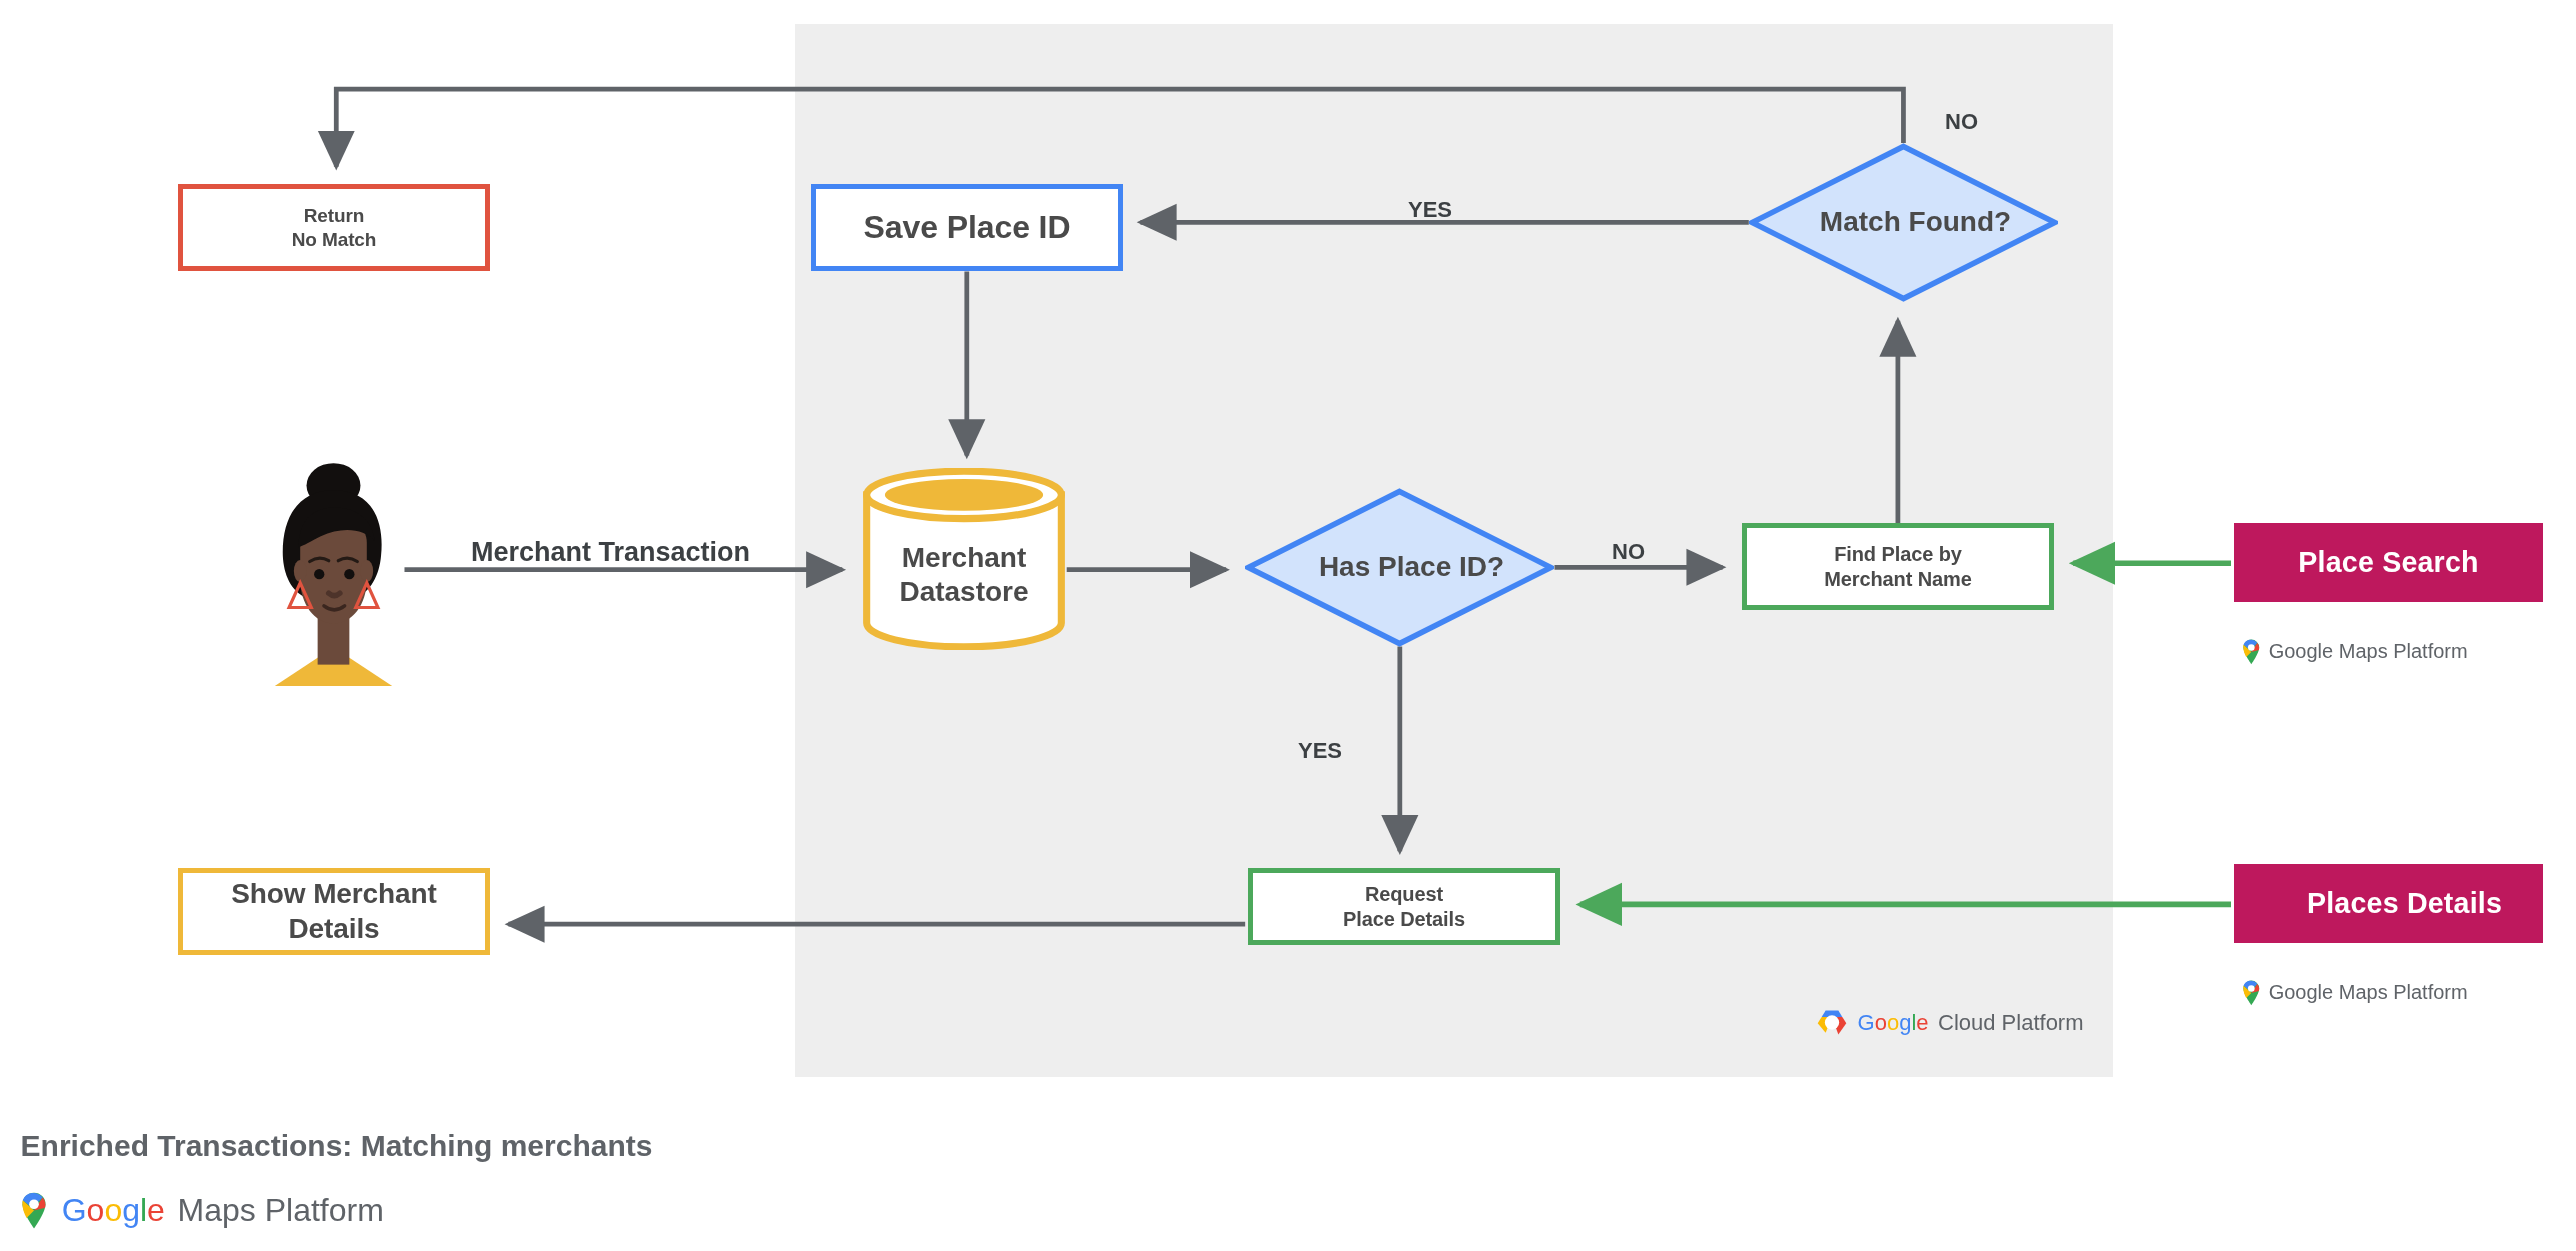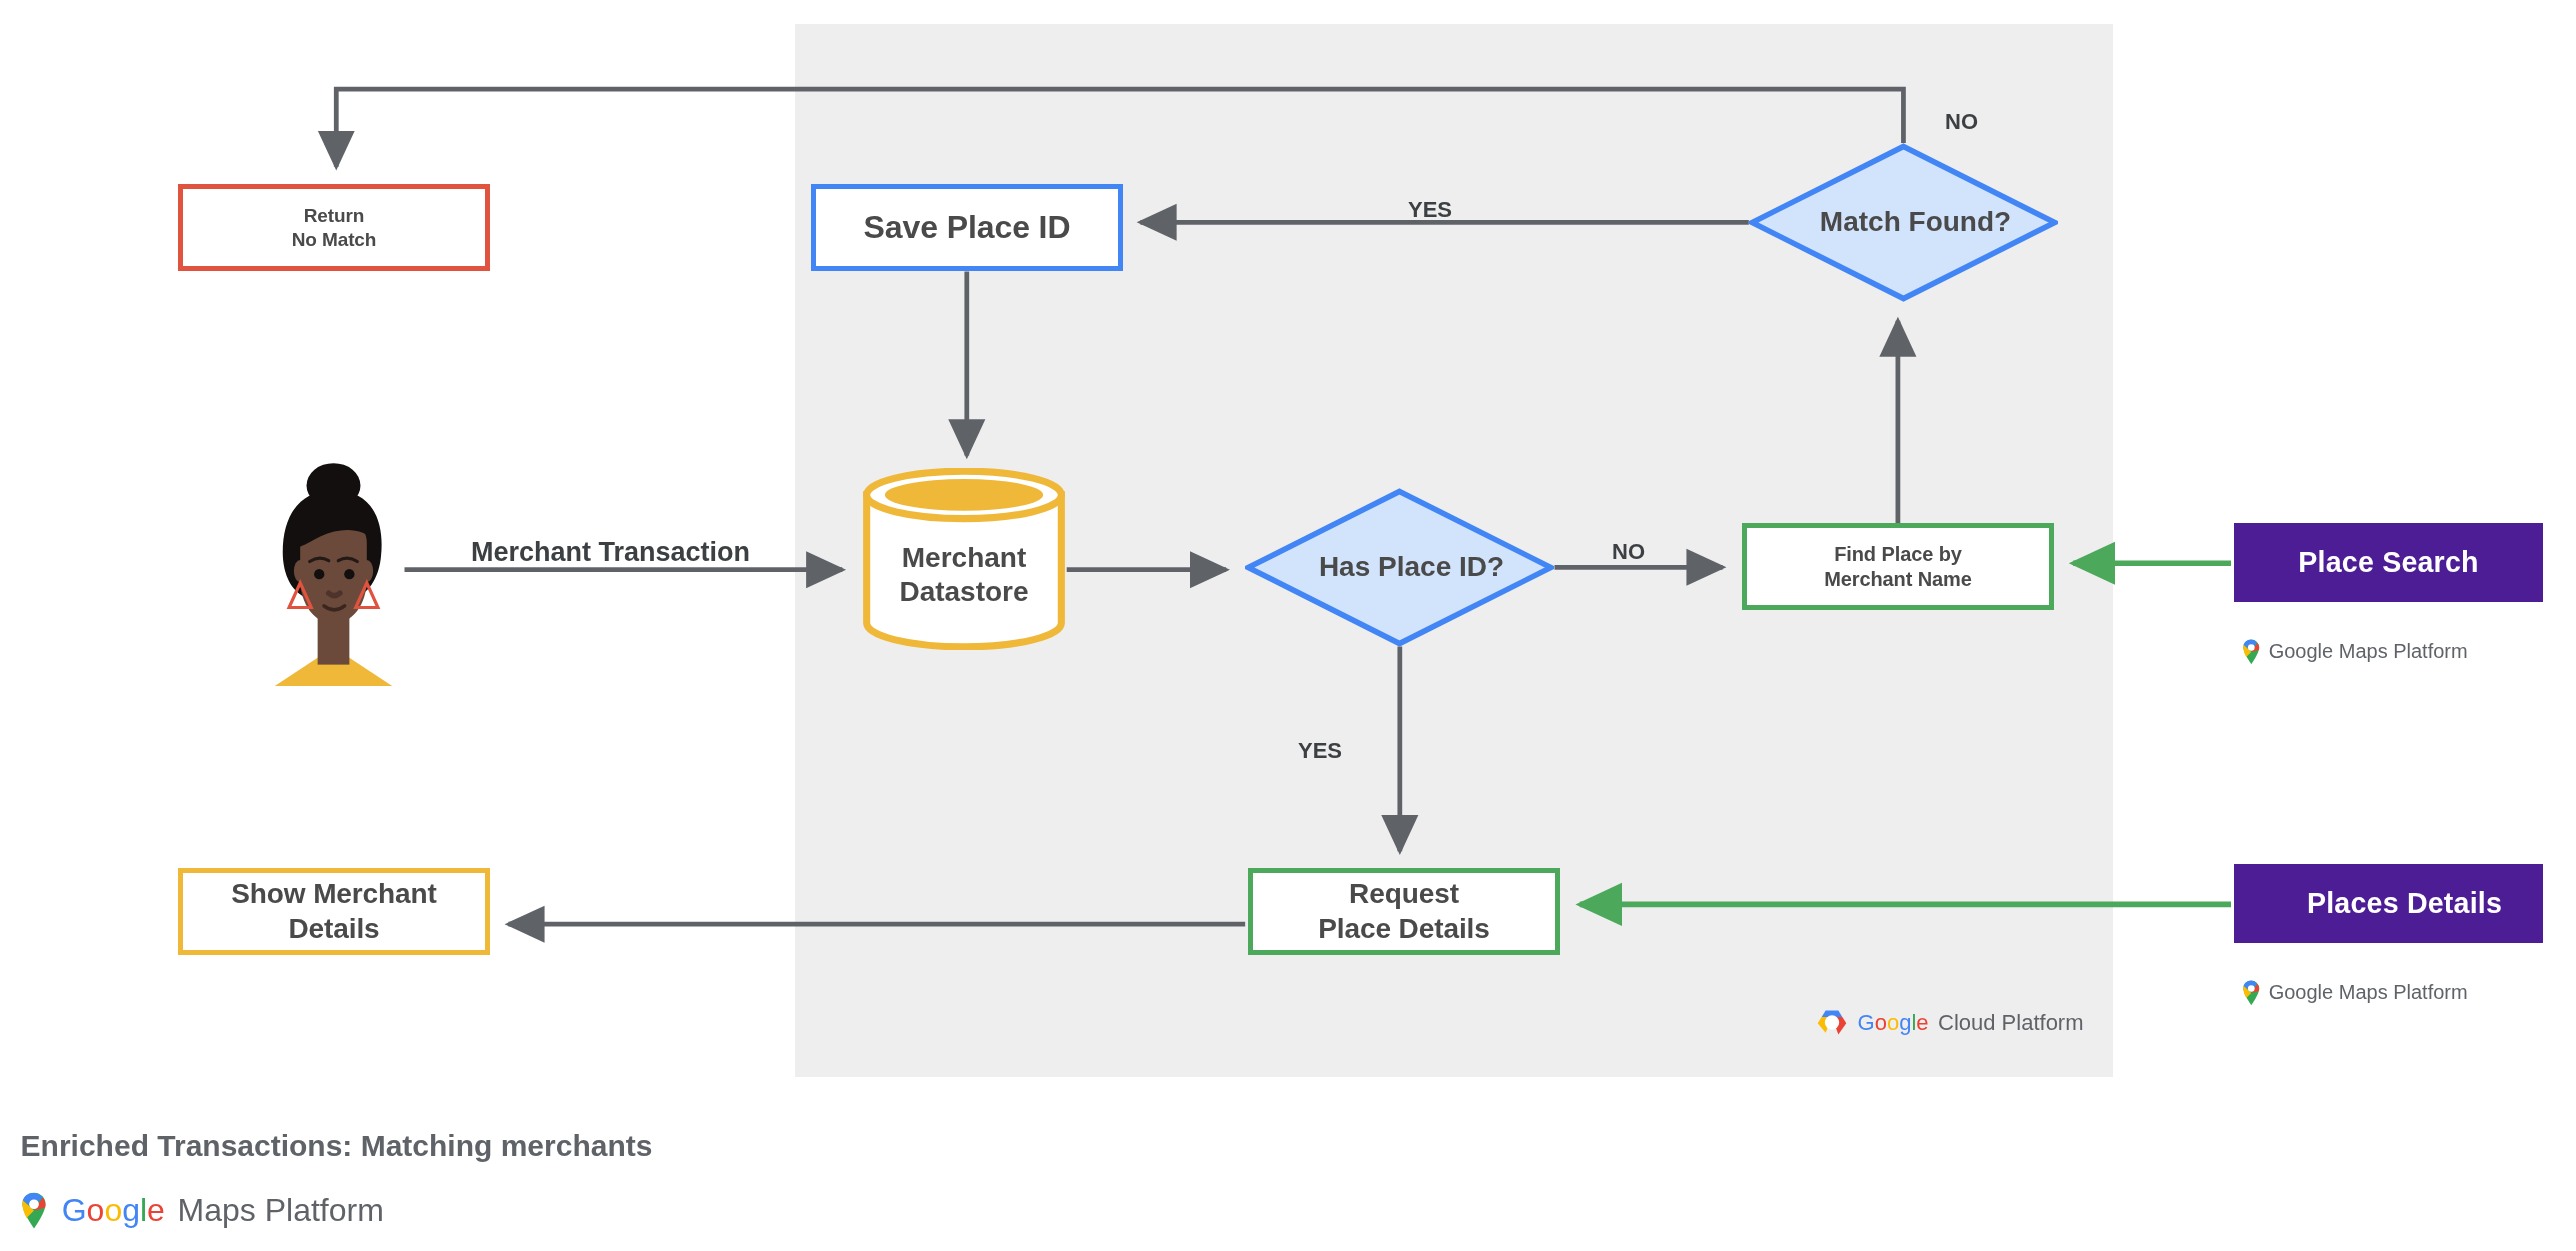--- a/index.html
+++ b/index.html
@@ -56,38 +56,38 @@
     left: 811px; top: 184px; width: 312px; height: 87px;
     border: 5.6px solid #4285F4;
     font-size: 32px;
   }
   #node-find-place {
     left: 1742px; top: 523px; width: 312px; height: 87px;
     border: 5.6px solid #4CA85B;
     font-size: 20px;
   }
   #node-request-details {
-    left: 1248px; top: 868px; width: 312px; height: 87px;
+    left: 1248px; top: 868px; width: 312px; height: 77px;
     border: 5.6px solid #4CA85B;
-    font-size: 28px;
+    font-size: 20px;
   }
   #node-show-merchant {
     left: 178px; top: 868px; width: 312px; height: 87px;
     border: 5.6px solid #EFB839;
     font-size: 28px;
   }
 
   
   .api-chip {
     position: absolute;
     box-sizing: border-box;
     display: flex;
     align-items: center;
     justify-content: center;
-    background: #4c1d95;
+    background: #be185d;
     color: #ffffff;
     font-weight: bold;
     font-size: 28.6px;
     letter-spacing: 0.2px;
   }
   #chip-place-search { left: 2234px; top: 523px; width: 309px; height: 79px; }
   #chip-places-details { left: 2234px; top: 864px; width: 309px; height: 79px; padding-left: 32px; }
 
   .gmp-caption {
     position: absolute;

